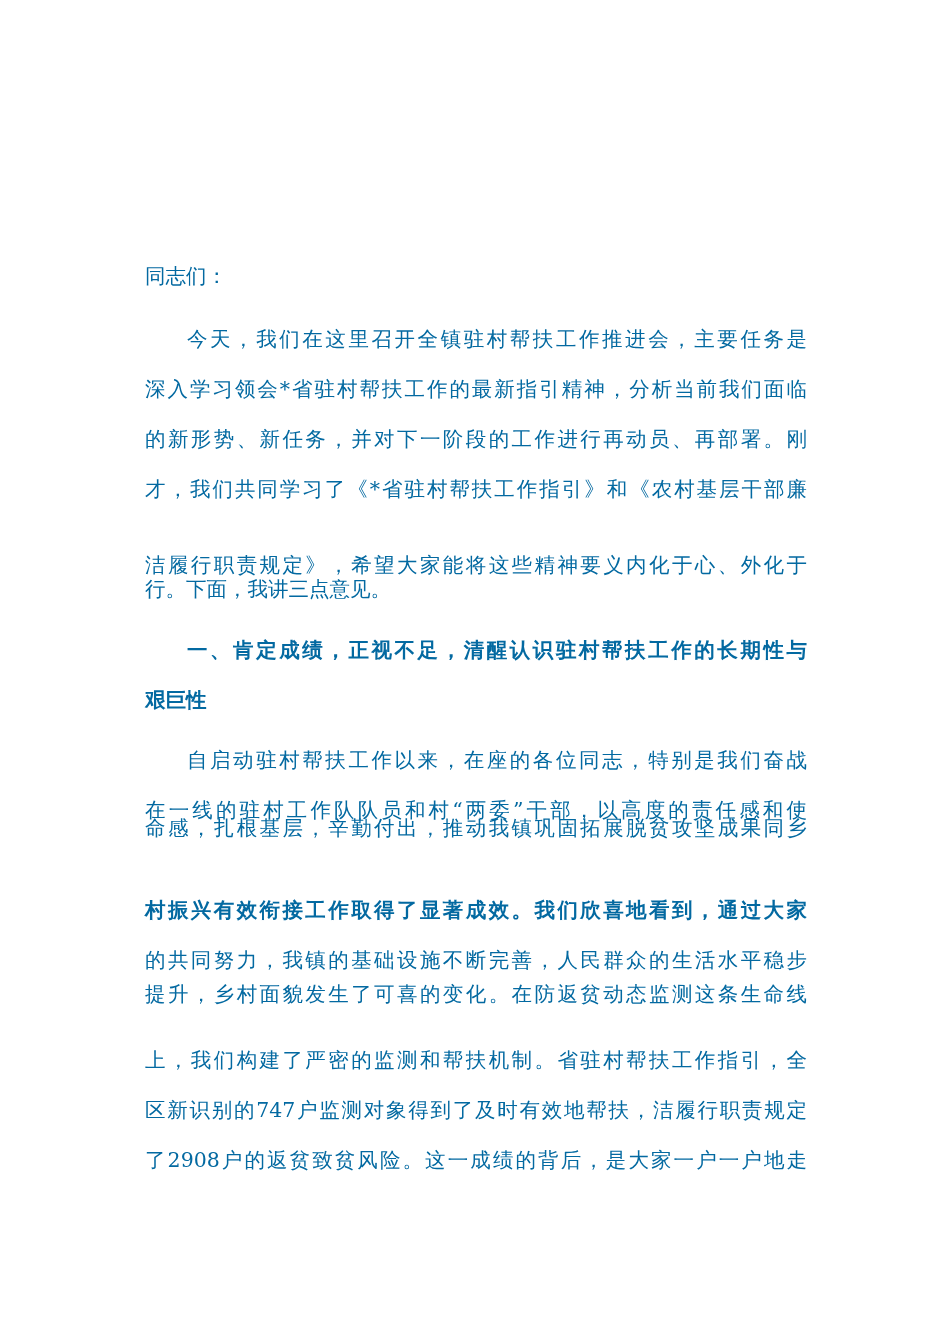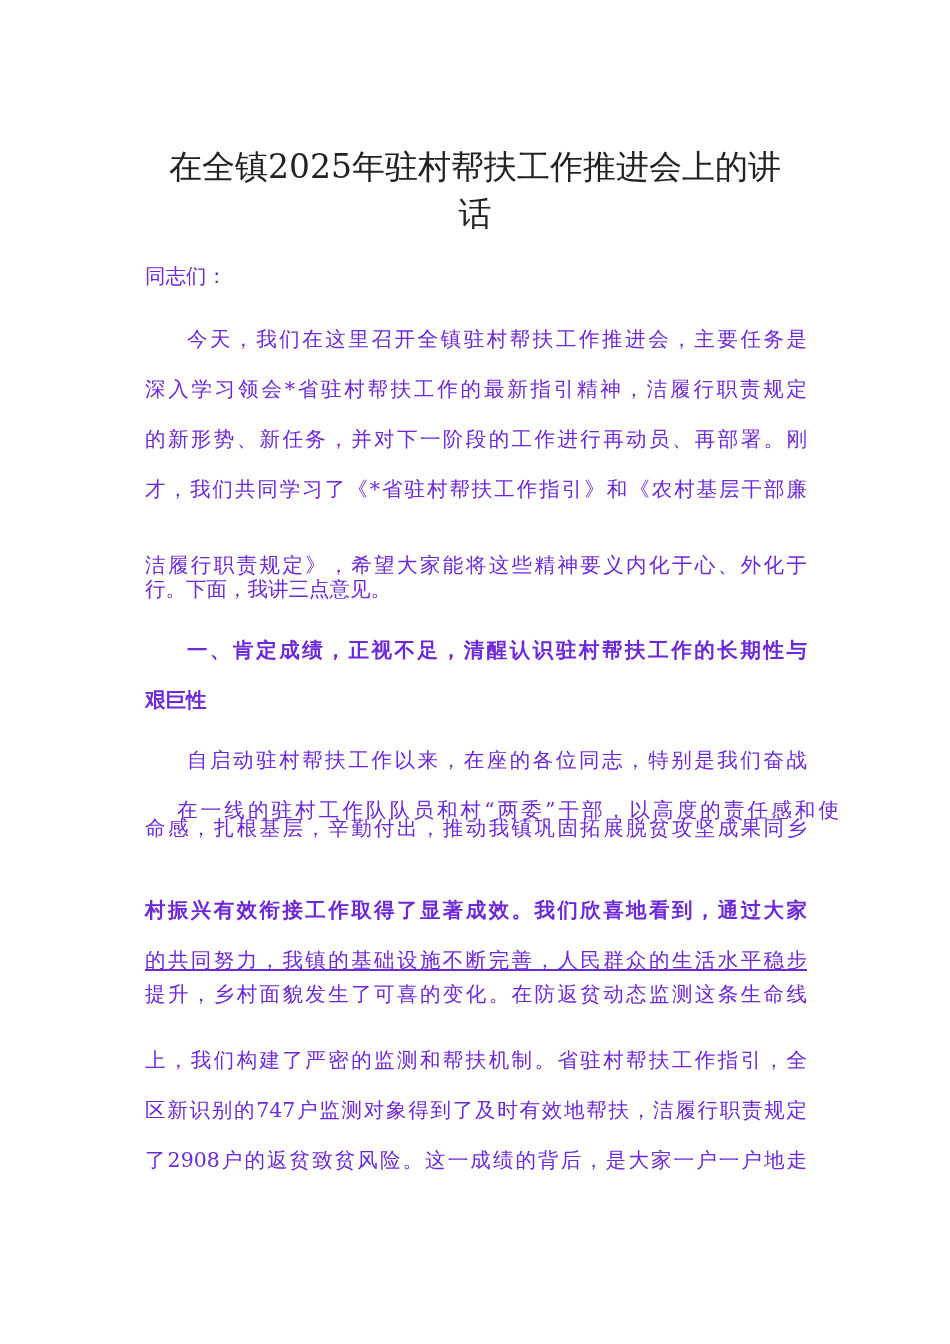--- a/index.html
+++ b/index.html
@@ -3,57 +3,53 @@
   <meta charset="utf-8">
   <style>
     html, body { margin: 0; padding: 0; background: #ffffff; }
     body { width: 950px; height: 1344px; position: relative; overflow: hidden;
            font-family: "DejaVu Serif", "Liberation Serif", serif; color: #1a1a1a; }
     .page { position: absolute; left: 0; top: 0; width: 950px; height: 1344px; background: #fff; }
     .title { position: absolute; left: 140px; width: 670px; top: 143px;
              text-align: center; font-size: 33px; line-height: 47px; color: #222;
              letter-spacing: 0px; }
     .line { position: absolute; left: 145px; width: 662px; font-size: 20.5px;
-            line-height: 28px; white-space: nowrap; color: #6d28d9; text-align: justify;
+            line-height: 28px; white-space: nowrap; color: #0369a1; text-align: justify;
             text-align-last: justify; }
     .line.last { text-align-last: left; }
     .line.indent { padding-left: 42px; width: 620px; }
     .heading { font-family: "DejaVu Sans", "Liberation Sans", sans-serif; font-weight: bold; }
   </style>
 </head>
 <body>
 
 <div class="page">
 
-  <div class="title">
-    <div>在全镇2025年驻村帮扶工作推进会上的讲</div>
-    <div>话</div>
-  </div>
 
   <div class="line last" style="top:262px;">同志们：</div>
 
   <div>
     <div class="line indent" style="top:325px;">今天，我们在这里召开全镇驻村帮扶工作推进会，主要任务是</div>
-    <div class="line" style="top:375px;">深入学习领会*省驻村帮扶工作的最新指引精神，洁履行职责规定</div>
+    <div class="line" style="top:375px;">深入学习领会*省驻村帮扶工作的最新指引精神，分析当前我们面临</div>
     <div class="line" style="top:425px;">的新形势、新任务，并对下一阶段的工作进行再动员、再部署。刚</div>
     <div class="line" style="top:475px;">才，我们共同学习了《*省驻村帮扶工作指引》和《农村基层干部廉</div>
     <div class="line" style="top:551px;">洁履行职责规定》，希望大家能将这些精神要义内化于心、外化于</div>
     <div class="line last" style="top:575px;">行。下面，我讲三点意见。</div>
   </div>
 
   <div>
     <div class="line indent heading" style="top:636px;">一、肯定成绩，正视不足，清醒认识驻村帮扶工作的长期性与</div>
     <div class="line last heading" style="top:686px;">艰巨性</div>
   </div>
 
   <div>
     <div class="line indent" style="top:746px;">自启动驻村帮扶工作以来，在座的各位同志，特别是我们奋战</div>
-    <div class="line" style="top:796px;margin-left:32px;">在一线的驻村工作队队员和村“两委”干部，以高度的责任感和使</div>
+    <div class="line" style="top:796px;">在一线的驻村工作队队员和村“两委”干部，以高度的责任感和使</div>
     <div class="line" style="top:814px;">命感，扎根基层，辛勤付出，推动我镇巩固拓展脱贫攻坚成果同乡</div>
     <div class="line" style="top:896px;font-weight:bold;">村振兴有效衔接工作取得了显著成效。我们欣喜地看到，通过大家</div>
-    <div class="line" style="top:946px;text-decoration:underline;">的共同努力，我镇的基础设施不断完善，人民群众的生活水平稳步</div>
+    <div class="line" style="top:946px;">的共同努力，我镇的基础设施不断完善，人民群众的生活水平稳步</div>
     <div class="line" style="top:980px;">提升，乡村面貌发生了可喜的变化。在防返贫动态监测这条生命线</div>
     <div class="line" style="top:1046px;">上，我们构建了严密的监测和帮扶机制。省驻村帮扶工作指引，全</div>
     <div class="line" style="top:1096px;">区新识别的747户监测对象得到了及时有效地帮扶，洁履行职责规定</div>
     <div class="line" style="top:1146px;">了2908户的返贫致贫风险。这一成绩的背后，是大家一户一户地走</div>
   </div>
 
 </div>
 
 </body></html>

